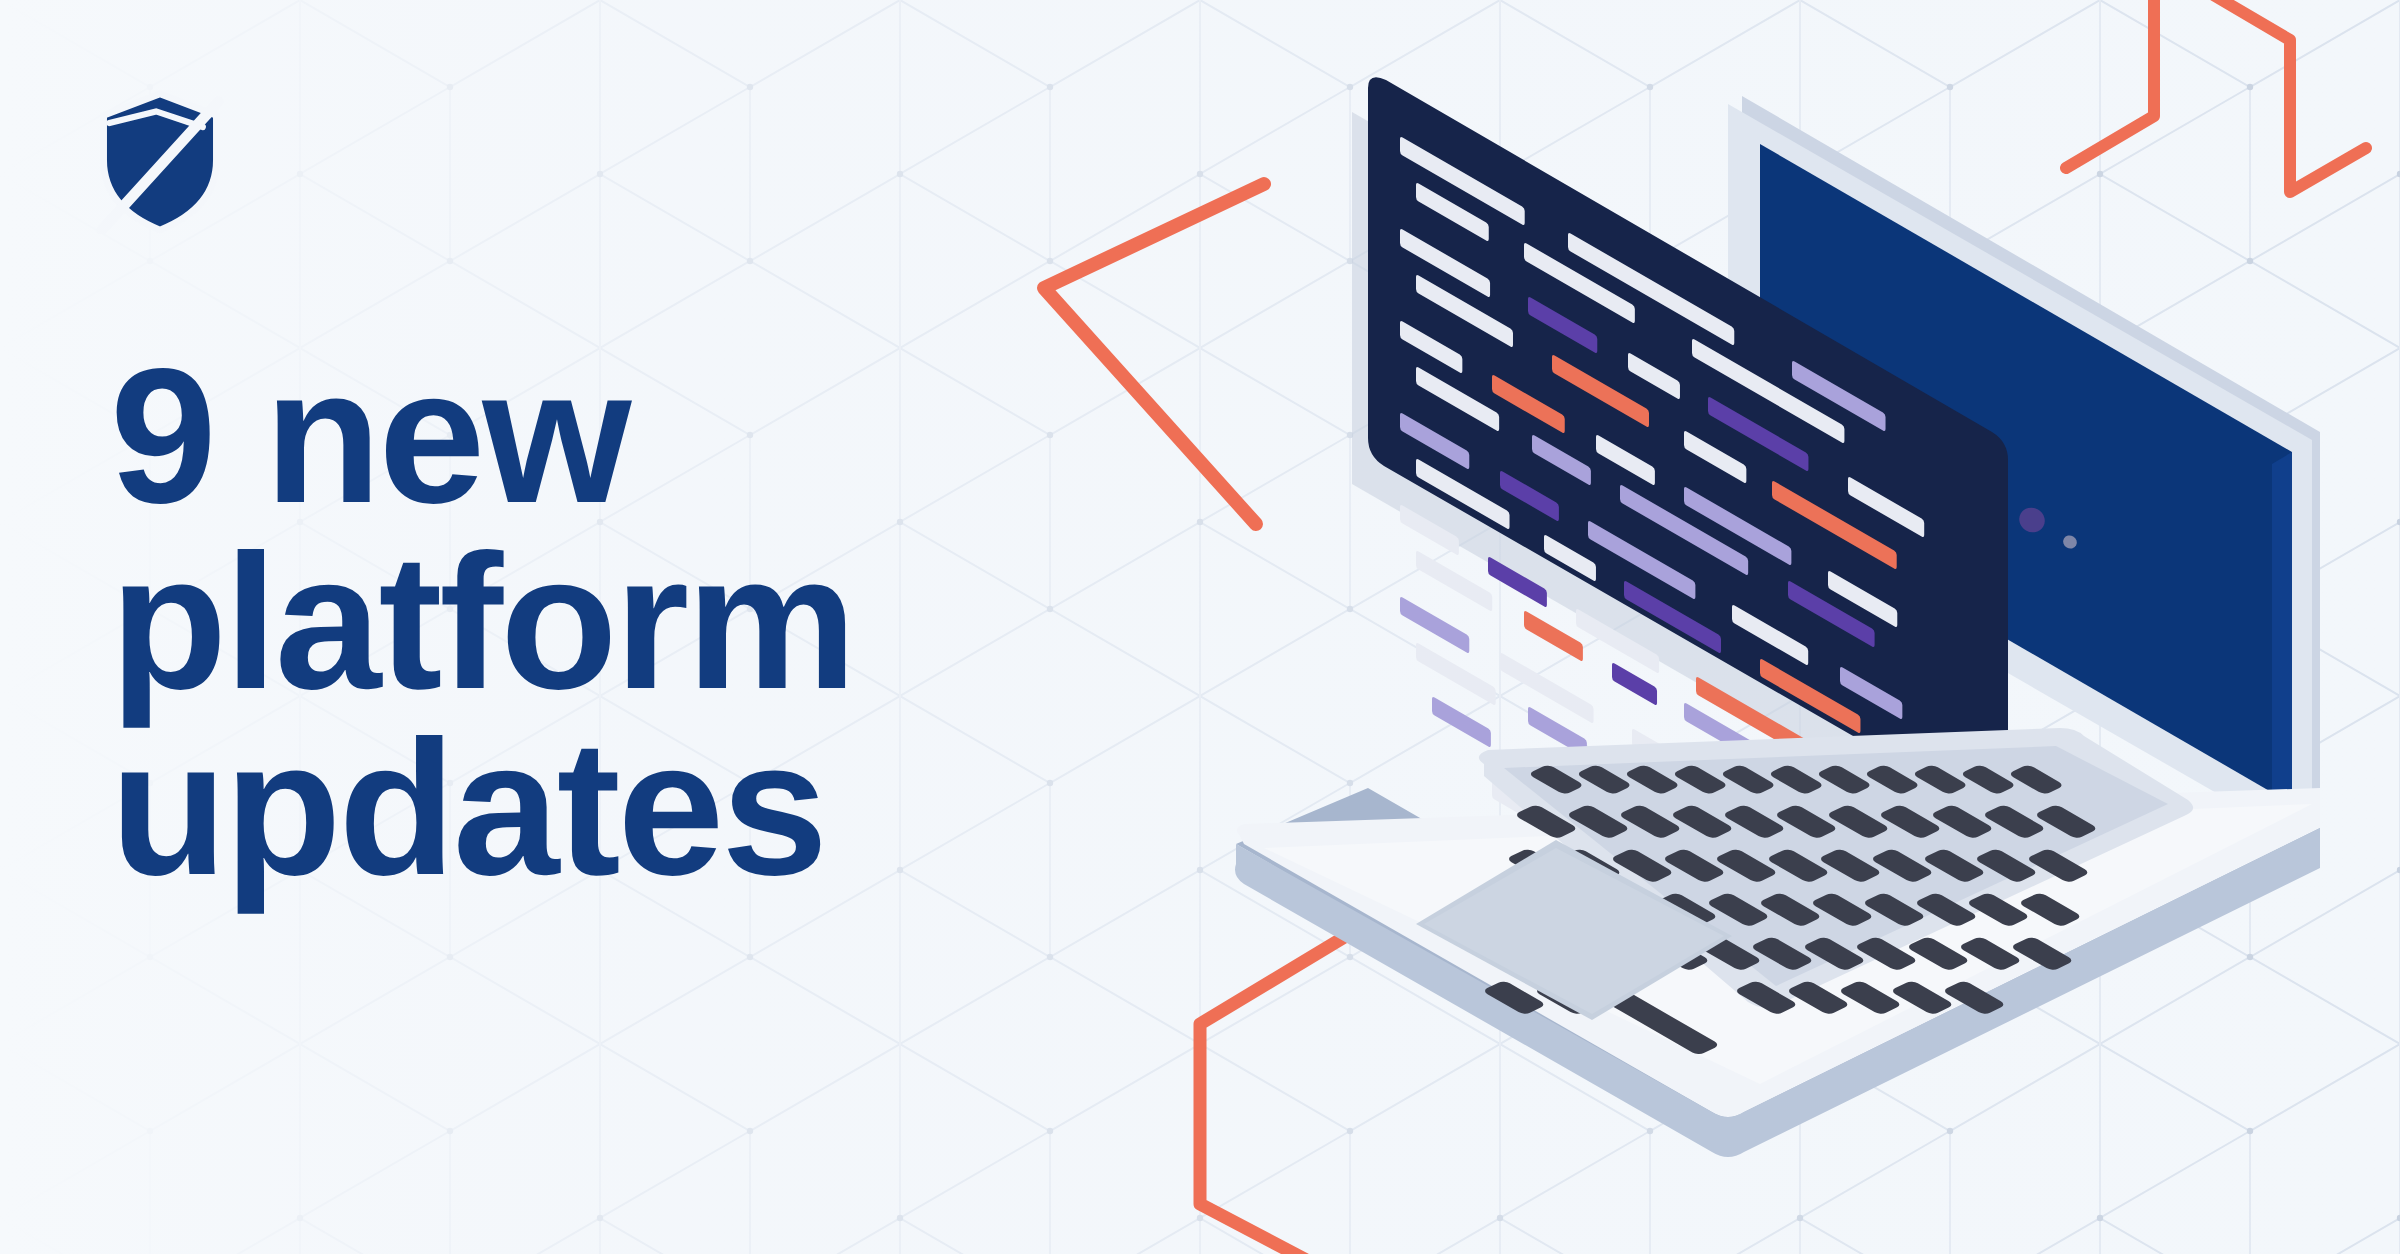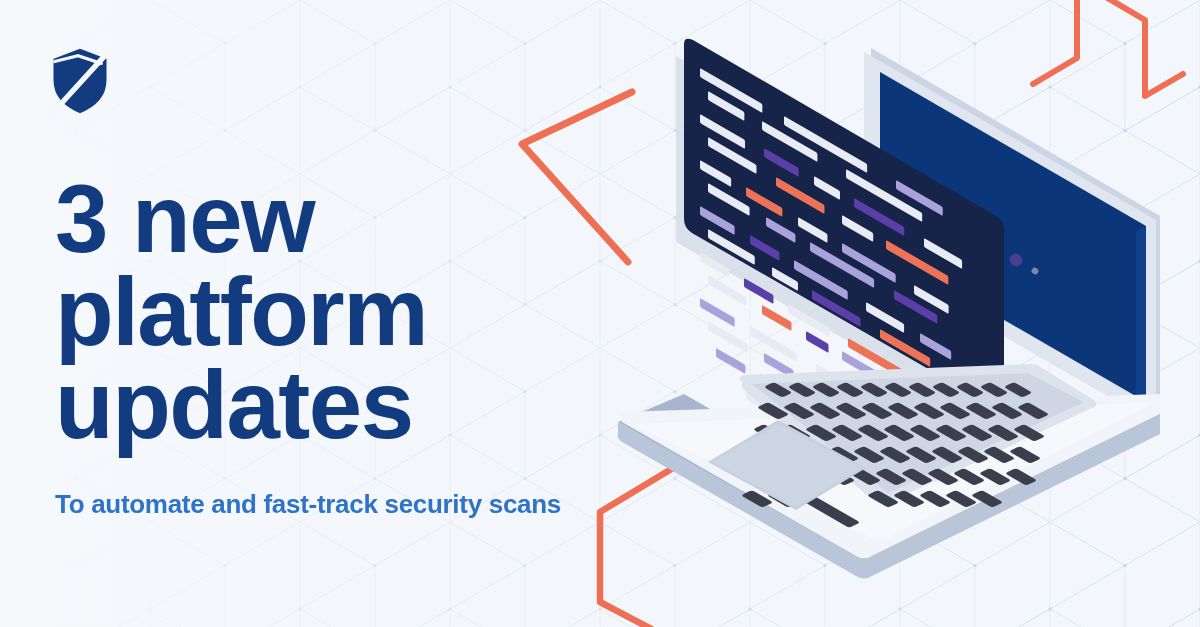--- a/index.html
+++ b/index.html
@@ -75,24 +75,23 @@
   </svg>
 
   <svg class="logo" viewBox="0 0 64 74">
     <path d="M32 2 L61 13 V36 C61 55 47 66 32 72 C17 66 3 55 3 36 V13 Z" fill="#123c7f"></path>
     <path d="M32 2 L61 13 V36 C61 55 47 66 32 72 C17 66 3 55 3 36 V13 Z" fill="none" stroke="#f4f7fb" stroke-width="3.5"></path>
     <path d="M2 72 L62 6" fill="none" stroke="#f4f7fb" stroke-width="5.5" stroke-linecap="round"></path>
     <path d="M6 17 L30 11 L54 19" fill="none" stroke="#f4f7fb" stroke-width="3.2" stroke-linecap="round"></path>
   </svg>
 
   <div class="copy">
-    <h1 class="headline">3 new
+    <h1 class="headline">9 new
 platform
 updates</h1>
-    <p class="subhead">To automate and fast-track security scans</p>
   </div>
 
   <div class="binary-mask">
     
   </div>
 
   <svg class="zig" style="left:500px;top:70px;width:180px;height:220px;" viewBox="0 0 180 220">
     <path d="M22 22 L128 140 L18 192" fill="none" stroke="#ef6f55" stroke-width="7" stroke-linecap="round" stroke-linejoin="round" transform="rotate(180 75 107)"></path>
   </svg>
 

